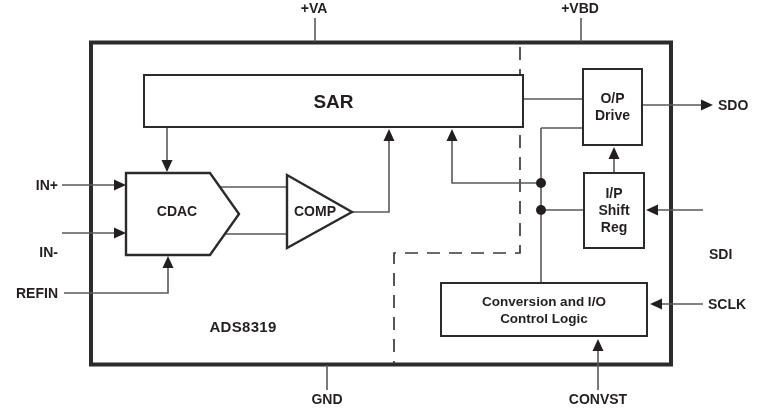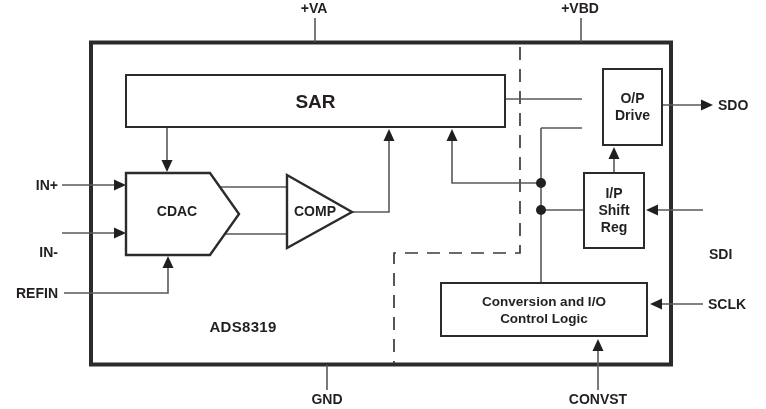--- a/index.html
+++ b/index.html
@@ -86,25 +86,25 @@
     <polygon class="arrow" points="713,105 701,99.5 701,110.5"></polygon>
     <path class="wire" d="M657 210 H703"></path>
     <polygon class="arrow" points="646,210 658,204.5 658,215.5"></polygon>
     <path class="wire" d="M661 304 H703"></path>
     <polygon class="arrow" points="650,304 662,298.5 662,309.5"></polygon>
 
     <polygon class="shape" points="126,173 210,173 239,214 210,255 126,255"></polygon>
     <polygon class="shape" points="287,175 287,248 352,212"></polygon>
   </svg>
 
-  <div class="box sar-box" style="left:125px;top:74px;width:381px;height:54px;">
+  <div class="box sar-box" style="left:143px;top:74px;width:381px;height:54px;">
     <span>SAR</span>
   </div>
 
-  <div class="box block-lines" style="left:582px;top:68px;width:61px;height:78px;margin-left:20px;">
+  <div class="box block-lines" style="left:582px;top:68px;width:61px;height:78px;">
     <div>
       <span>O/P</span>
       <span>Drive</span>
     </div>
   </div>
 
   <div class="box block-lines" style="left:583px;top:172px;width:62px;height:77px;">
     <div>
       <span>I/P</span>
       <span>Shift</span>

